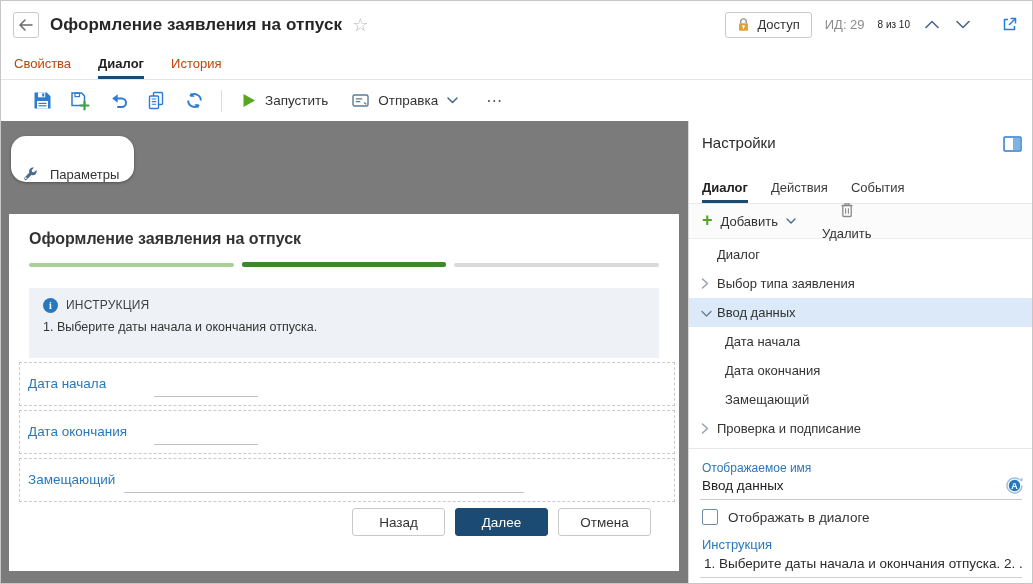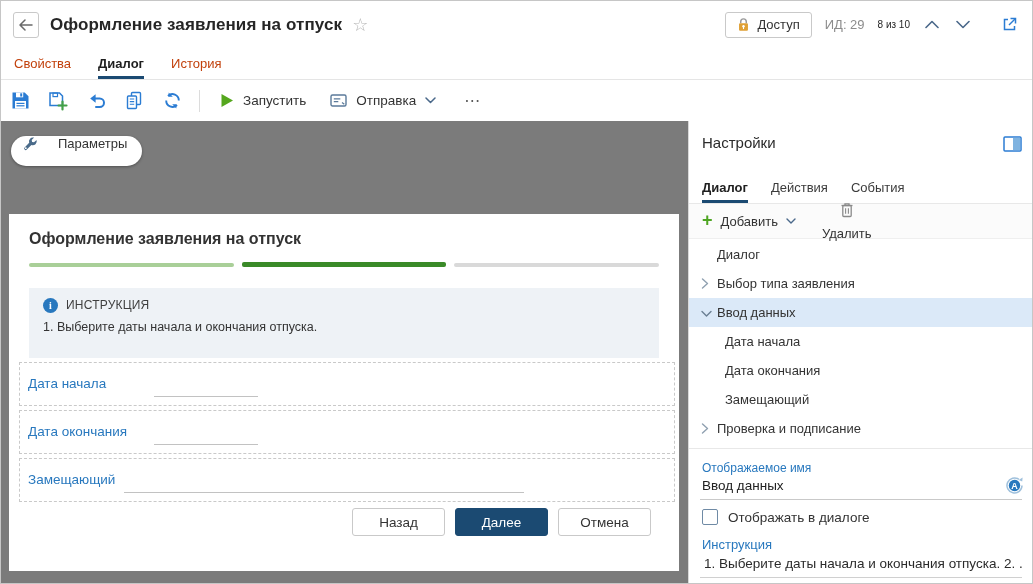--- a/index.html
+++ b/index.html
@@ -26,33 +26,33 @@
   .extlink-btn { background:none; border:none; padding:2px; margin-left:14px; cursor:pointer; display:flex; }
 
   
   .tabs-row { position:absolute; top:47px; left:0; right:0; height:32px;
               border-bottom:1px solid #e5e5e5; display:flex; align-items:stretch; padding-left:13px; }
   .tab { display:flex; align-items:center; margin-right:27px; font-size:13px; color:#c2410c; cursor:pointer; }
   .tab.active { font-weight:700; color:#1f1f1f; box-shadow:inset 0 -3px 0 #1b4a72; }
 
   
   .toolbar { position:absolute; top:79px; left:0; right:0; height:41px;
-             display:flex; align-items:center; padding-left:0; background:#fff; }
+             display:flex; align-items:center; padding-left:22px; background:#fff; }
   .icon-btn { width:38px; height:30px; background:none; border:none; display:flex;
               align-items:center; justify-content:center; cursor:pointer; }
   .tb-sep { width:1px; height:22px; background:#dcdcdc; margin:0 8px; }
   .tb-text-btn { display:flex; align-items:center; gap:9px; background:none; border:none;
                  padding:0 12px; height:30px; font-size:13.5px; color:#333; cursor:pointer; }
   .more-btn { background:none; border:none; color:#5a5a5a; font-size:16px; letter-spacing:2px;
               margin-left:16px; cursor:pointer; }
 
   
   .canvas { position:absolute; top:120px; left:0; width:687px; bottom:0; background:#7b7b7b; }
-  .params-btn { position:absolute; left:10px; top:15px; height:30px; border:none; border-radius:15px;
-                background:#fff; display:flex; align-items:flex-start; gap:20px; padding:0 15px 0 11px;
+  .params-btn { position:absolute; left:10px; top:15px; height:46px; border:none; border-radius:15px;
+                background:#fff; display:flex; align-items:flex-end; gap:12px; padding:0 15px 0 11px;
                 font-size:13px; color:#333; box-shadow:0 1px 3px rgba(0,0,0,.35); cursor:pointer; }
 
   .form-card { position:absolute; left:8px; top:93px; width:670px; height:357px;
                background:#fff; padding:16px 20px; }
   .form-title { font-size:16px; font-weight:700; color:#333; }
   .progress { display:flex; align-items:center; gap:8px; margin-top:14px; height:5px; }
   .progress .seg { flex:1; height:4px; border-radius:2px; }
   .seg.done { background:#a9cf98; }
   .seg.active { background:#3a8a28; height:5px; }
   .seg.upcoming { background:#d9d9d9; }

